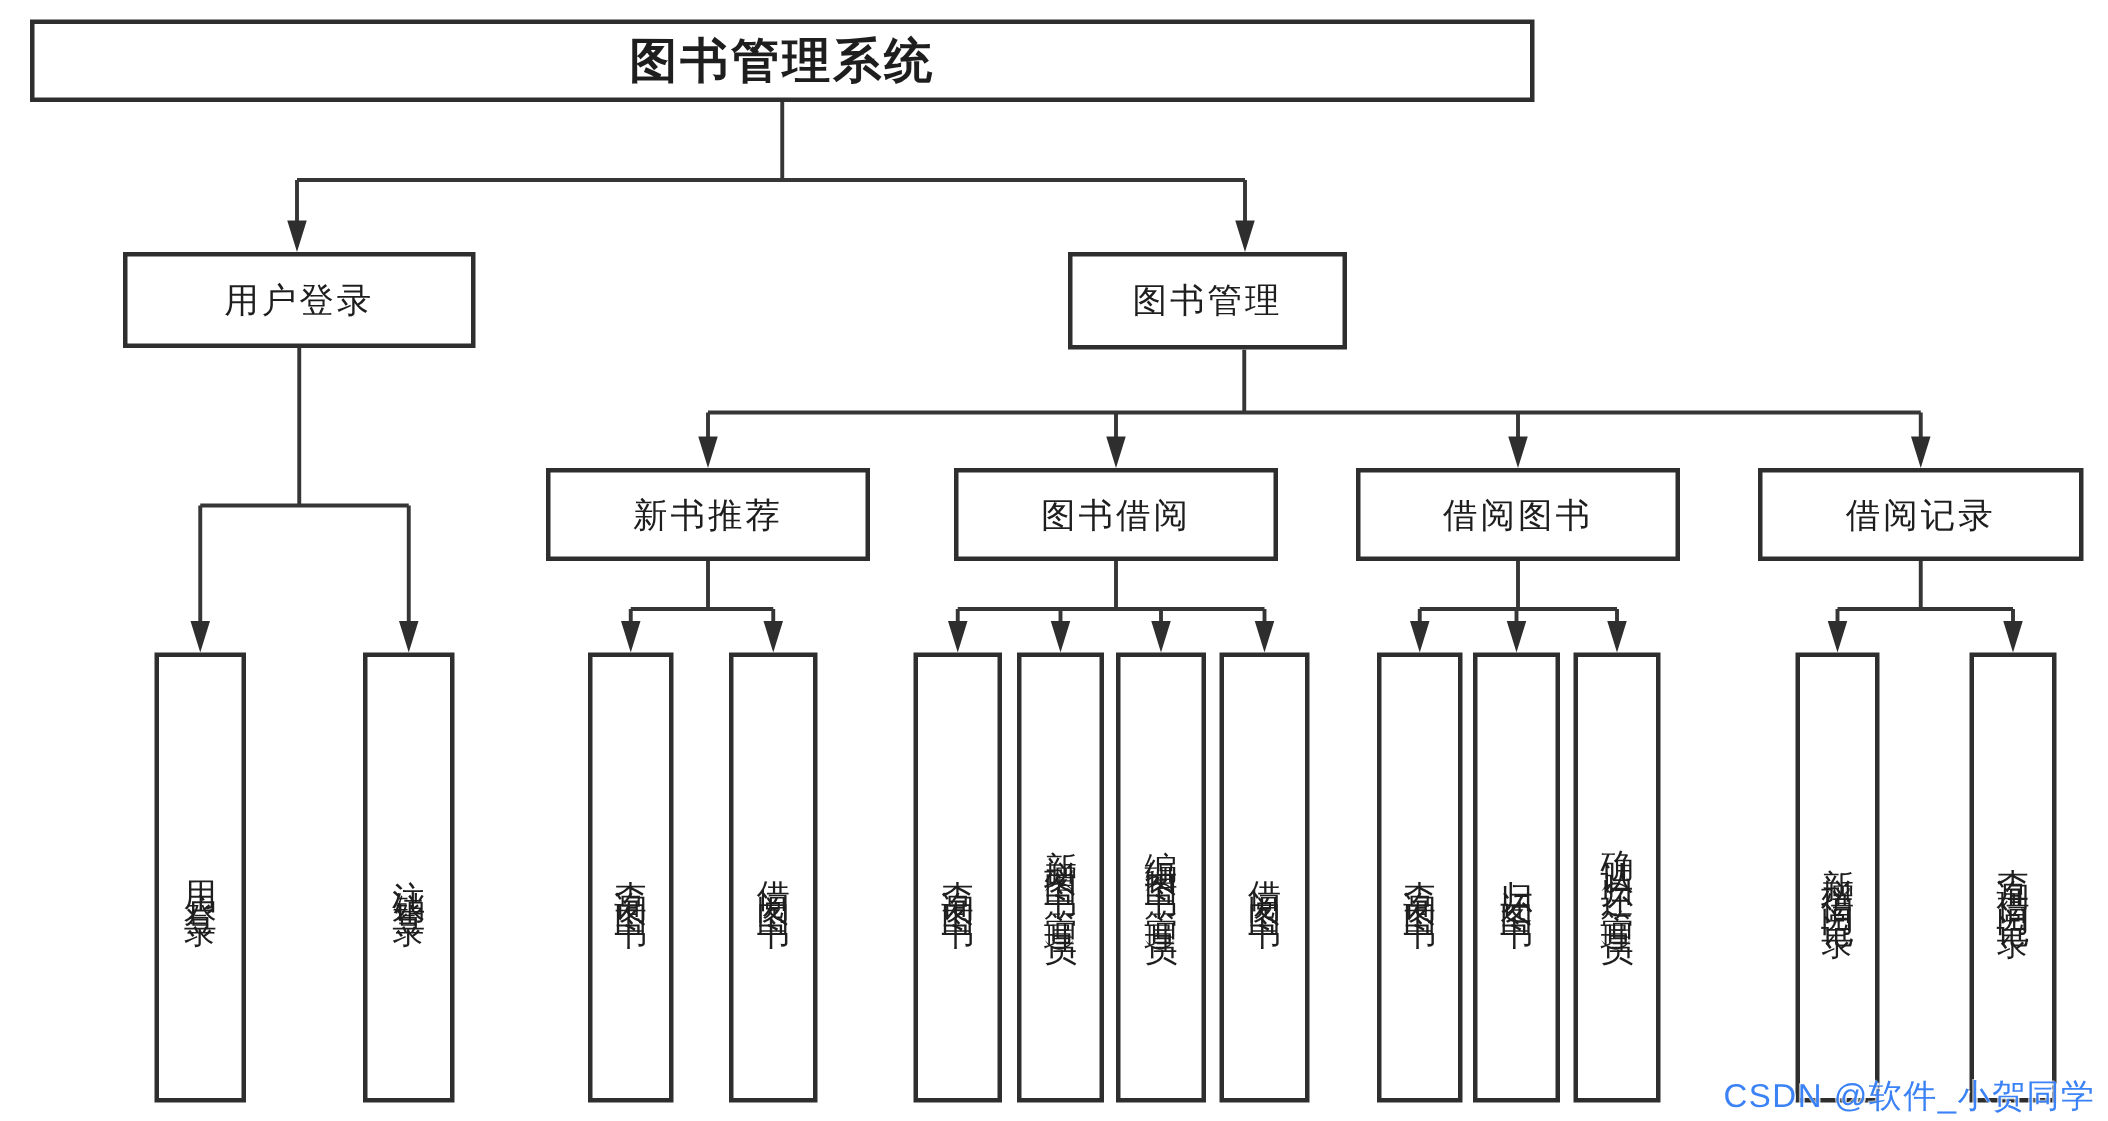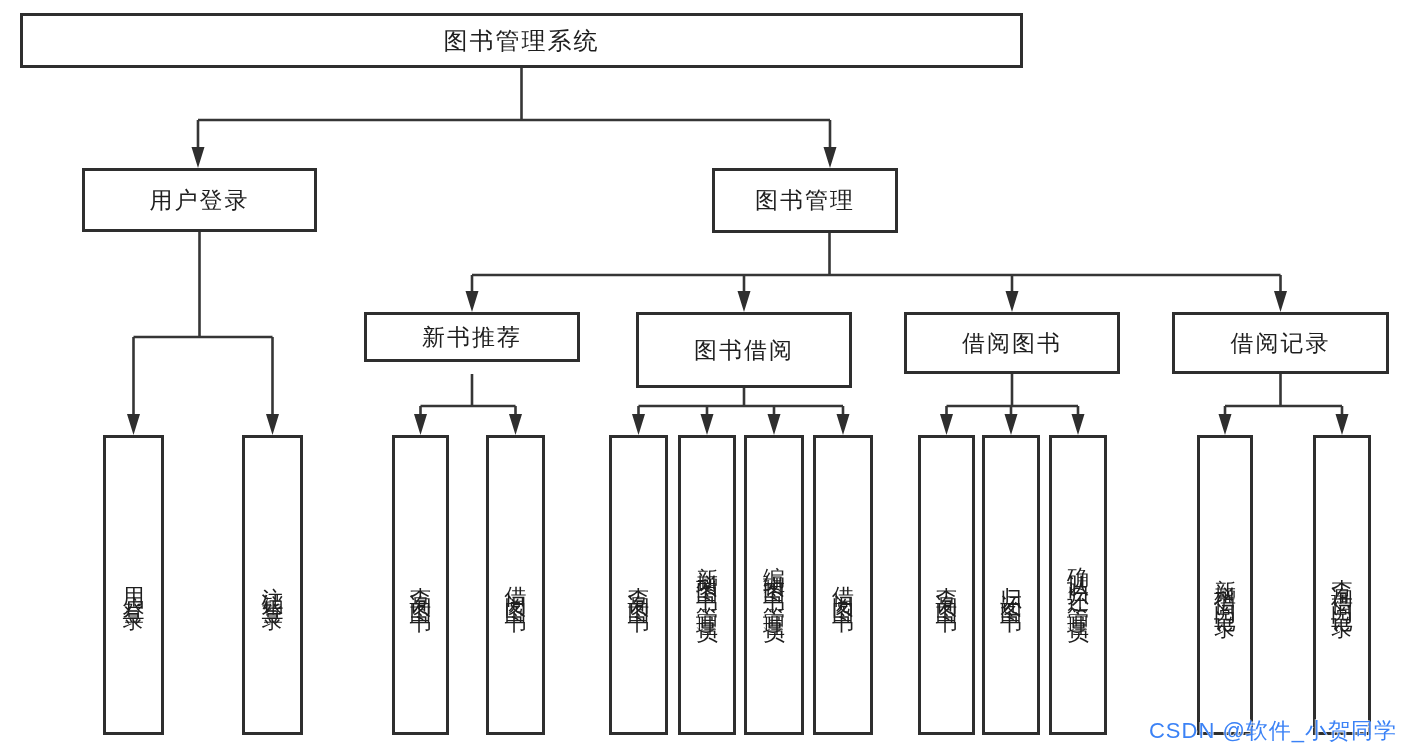--- a/index.html
+++ b/index.html
@@ -8,21 +8,21 @@
     font-family:"Liberation Sans","DejaVu Sans",sans-serif;color:#1e1e1e;
   }
   svg.wires{position:absolute;left:0;top:0;pointer-events:none;}
   .wire{stroke:#363636;stroke-width:2.6;fill:none;}
   .head{fill:#2e2e2e;stroke:none;}
   .box{
     position:absolute;box-sizing:border-box;background:#ffffff;
     border:3px solid #2e2e2e;display:flex;align-items:center;justify-content:center;
   }
   .hlbl{font-size:23px;letter-spacing:2px;color:#1e1e1e;white-space:nowrap;}
-  .root .hlbl{font-size:24px;}
+  .root .hlbl{font-size:32px;font-weight:bold;}
   .vlbl{
     writing-mode:vertical-rl;text-orientation:mixed;
     font-size:22px;letter-spacing:8px;line-height:1;color:#1e1e1e;
   }
   .watermark{
     position:absolute;top:716px;right:8px;font-size:22px;letter-spacing:1px;
     color:#3b82f6;
     text-shadow:1px 1px 0 rgba(255,255,255,.85),-1px -1px 0 rgba(255,255,255,.6);
     white-space:nowrap;
   }
@@ -74,24 +74,24 @@
     <span class="hlbl">图书管理系统</span>
   </div>
 
   <div class="box" style="left:82px;top:168px;width:235px;height:64px">
     <span class="hlbl">用户登录</span>
   </div>
   <div class="box" style="left:712px;top:168px;width:186px;height:65px">
     <span class="hlbl">图书管理</span>
   </div>
 
-  <div class="box" style="left:364px;top:312px;width:216px;height:50px">
+  <div class="box" style="left:364px;top:312px;width:216px;height:62px">
     <span class="hlbl">新书推荐</span>
   </div>
-  <div class="box" style="left:636px;top:312px;width:216px;height:76px">
+  <div class="box" style="left:636px;top:312px;width:216px;height:62px">
     <span class="hlbl">图书借阅</span>
   </div>
   <div class="box" style="left:904px;top:312px;width:216px;height:62px">
     <span class="hlbl">借阅图书</span>
   </div>
   <div class="box" style="left:1172px;top:312px;width:217px;height:62px">
     <span class="hlbl">借阅记录</span>
   </div>
 
   <div class="box" style="left:103px;top:435px;width:61px;height:300px">

